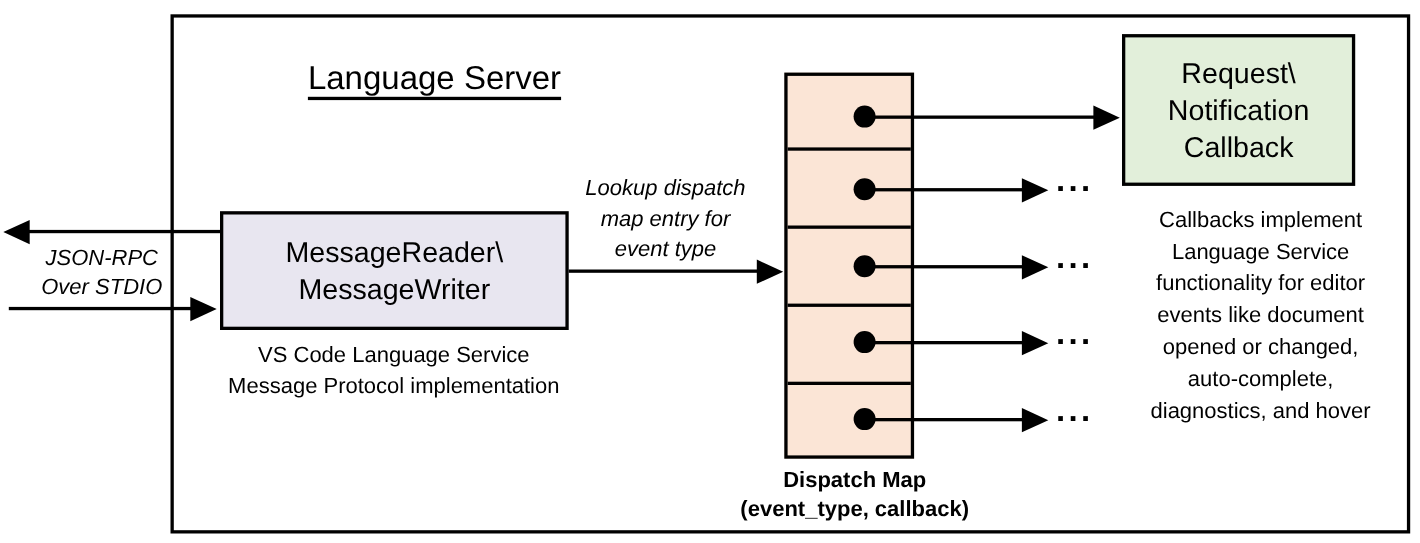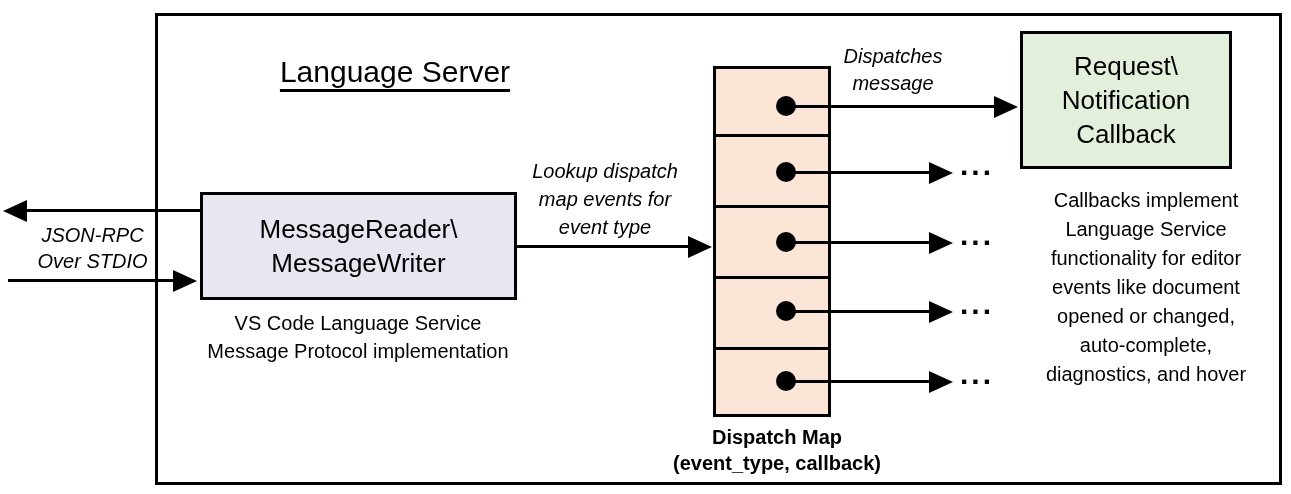--- a/index.html
+++ b/index.html
@@ -134,40 +134,38 @@
 Over STDIO</div>
 
   <div class="abs node-box reader-box">MessageReader\
 MessageWriter</div>
   <div class="abs caption reader-caption">VS Code Language Service
 Message Protocol implementation</div>
 
   <div class="abs hline" style="left:517px; top:245px; width:173px;"></div>
   <div class="abs arrowhead-right" style="left:688px; top:236px;"></div>
   <div class="abs label-italic" style="left:510px; top:157px; width:190px; line-height:28px;">Lookup dispatch
-map events for
+map entry for
 event type</div>
 
   <div class="abs dispatch-map">
     <div class="map-divider" style="top:65px;"></div>
     <div class="map-divider" style="top:136px;"></div>
     <div class="map-divider" style="top:207px;"></div>
     <div class="map-divider" style="top:278px;"></div>
   </div>
 
   <div class="abs map-dot" style="left:776px; top:96px;"></div>
   <div class="abs map-dot" style="left:776px; top:162px;"></div>
   <div class="abs map-dot" style="left:776px; top:232px;"></div>
   <div class="abs map-dot" style="left:776px; top:301px;"></div>
   <div class="abs map-dot" style="left:776px; top:371px;"></div>
 
   <div class="abs hline" style="left:786px; top:105px; width:210px;"></div>
   <div class="abs arrowhead-right" style="left:994px; top:96px;"></div>
-  <div class="abs label-italic" style="left:813px; top:43px; width:160px; line-height:27px;">Dispatches
-message</div>
 
   <div class="abs hline" style="left:786px; top:171px; width:145px;"></div>
   <div class="abs arrowhead-right" style="left:929px; top:162px;"></div>
   <div class="abs ellipsis" style="left:960px; top:150px;">...</div>
 
   <div class="abs hline" style="left:786px; top:241px; width:145px;"></div>
   <div class="abs arrowhead-right" style="left:929px; top:232px;"></div>
   <div class="abs ellipsis" style="left:960px; top:220px;">...</div>
 
   <div class="abs hline" style="left:786px; top:310px; width:145px;"></div>

